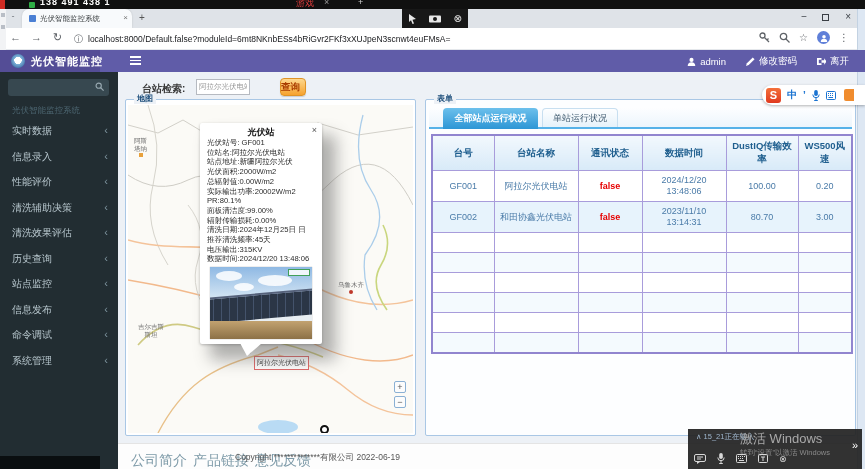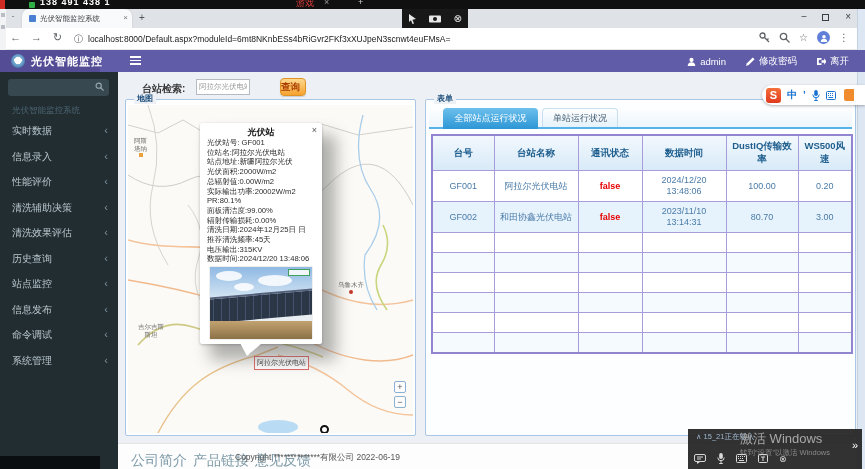--- a/index.html
+++ b/index.html
@@ -103,21 +103,21 @@
   .popup-tail { position:absolute; left:40px; bottom:-12px; width:0; height:0; border-left:7px solid transparent; border-right:15px solid transparent; border-top:13px solid #fff; }
   .photo { position:relative; width:102px; height:72px; margin:3px auto 2px; background:linear-gradient(#8fb9e4 0%, #cfe2f2 40%, #e8eef2 55%); overflow:hidden; box-shadow:0 0 1px rgba(0,0,0,.4); }
   .photo .cloud { position:absolute; background:#fff; border-radius:50%; opacity:.85; }
   .photo .panels { position:absolute; left:-4px; right:-4px; top:26px; height:26px; background:repeating-linear-gradient(90deg,#2b3646 0 7px,#44536b 7px 8px); transform:skewY(-5deg); border-top:2px solid #55617a; }
   .photo .ground { position:absolute; left:0; right:0; bottom:0; height:18px; background:linear-gradient(#c2a270,#8c7147); }
   .photo .wm { position:absolute; right:2px; top:2px; width:22px; height:7px; border:1px solid #41a05a; background:rgba(255,255,255,.85); }
 
   
   .tabs-strip { position:absolute; left:3px; top:8px; width:423px; height:21px; background:linear-gradient(#fdfeff,#ecf5fc); border-bottom:2px solid #56b2e8; }
   .tab-btn { position:absolute; top:0; height:19px; line-height:19px; text-align:center; font-size:9px; border-radius:4px 4px 0 0; cursor:pointer; }
-  .tab-active { left:14px; width:95px; background:linear-gradient(#6cc0ec,#2d96d5); color:#fff; font-weight:normal; height:21px; line-height:21px; }
+  .tab-active { left:14px; width:95px; background:linear-gradient(#6cc0ec,#2d96d5); color:#fff; font-weight:bold; height:21px; line-height:21px; }
   .tab-idle { left:113px; width:76px; background:linear-gradient(#fdfeff,#e6f2fa); border:1px solid #c8dff0; border-bottom:none; color:#445e72; }
 
   table.grid { position:absolute; left:5px; top:34px; width:420px; border-collapse:collapse; table-layout:fixed; background:#fff; }
   table.grid, table.grid th, table.grid td { border:1px solid #a89cdb; }
   table.grid { border:2px solid #9185cf; }
   table.grid th { background:linear-gradient(#f2f8fd,#d8eaf8); color:#1e5e8e; font-size:9.5px; font-weight:bold; padding:4px 2px; }
   table.grid td { font-size:9px; color:#4a7ba8; text-align:center; padding:4px 2px; line-height:11px; }
   table.grid tr.alt td { background:#e7f3fc; }
   table.grid td.status-false { color:#e60000; font-weight:bold; }
   table.grid tr.empty td { height:20px; padding:2px; }
@@ -174,21 +174,21 @@
     <div class="winctl wc-min">−</div>
     <div class="winctl wc-max"></div>
     <div class="winctl wc-close">×</div>
   </div>
 
   <div class="addr-bar">
     <div class="nav-ic" style="left:10px">←</div>
     <div class="nav-ic" style="left:31px">→</div>
     <div class="nav-ic" style="left:53px">↻</div>
     <div class="nav-ic" style="left:74px; font-size:9px; top:5px">ⓘ</div>
-    <div class="url-text">localhost:8000/Default.aspx?moduleId=6mt8NKnbESs4bRiGvr2FKf3xXUJpeN3scnwt4euFMsA=</div>
+    <div class="url-text">localhost:8000/Default.false?moduleId=6mt8NKnbESs4bRiGvr2FKf3xXUJpeN3scnwt4euFMsA=</div>
     <div class="addr-right">
       <svg class="ic" width="11" height="11" viewBox="0 0 11 11">
           <circle cx="3.5" cy="3.5" r="2.5" fill="none" stroke="#5f6368" stroke-width="1.3"></circle>
           <path d="M5.5,5.5 L10,10 M8,8 L9.5,6.5" stroke="#5f6368" stroke-width="1.3" fill="none"></path>
         </svg>
       <svg class="ic" width="11" height="11" viewBox="0 0 11 11">
           <circle cx="4.5" cy="4.5" r="3.2" fill="none" stroke="#5f6368" stroke-width="1.3"></circle>
           <path d="M7,7 L10.5,10.5" stroke="#5f6368" stroke-width="1.3"></path>
         </svg>
       <span class="ic">☆</span>

